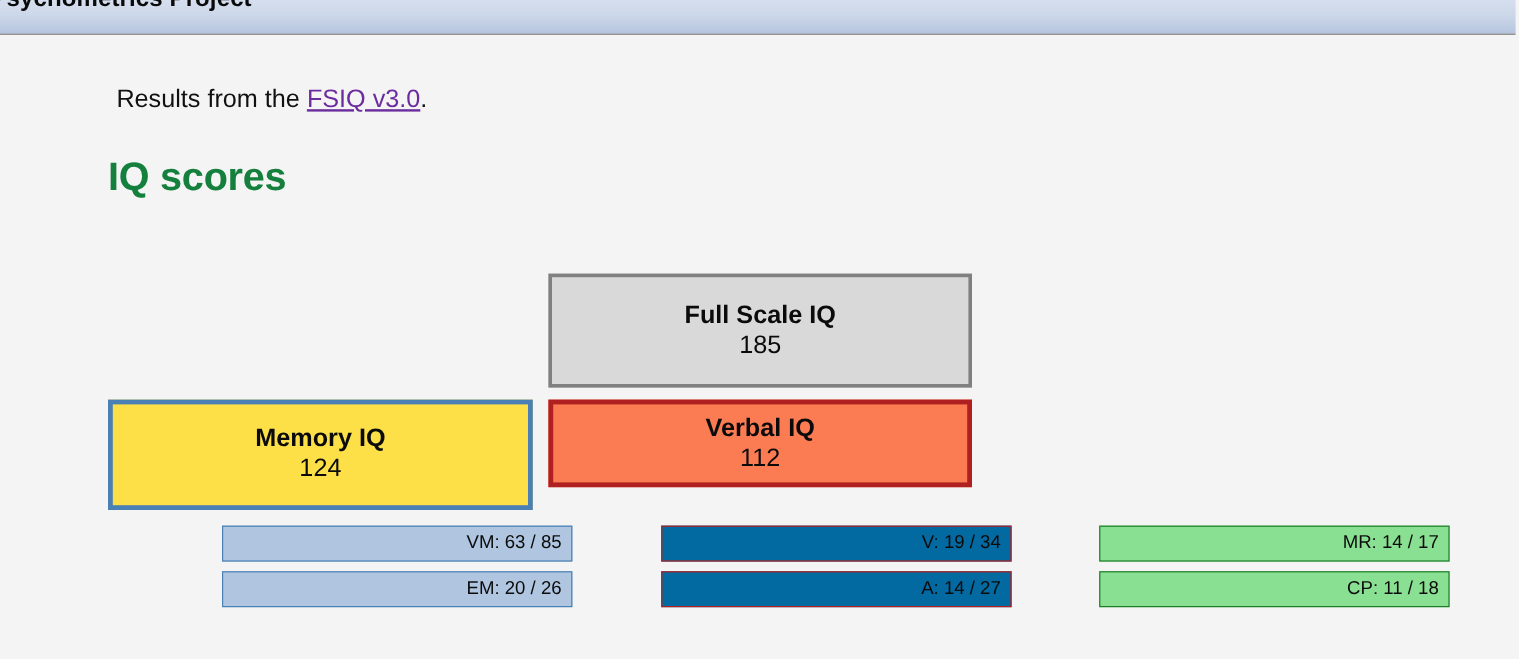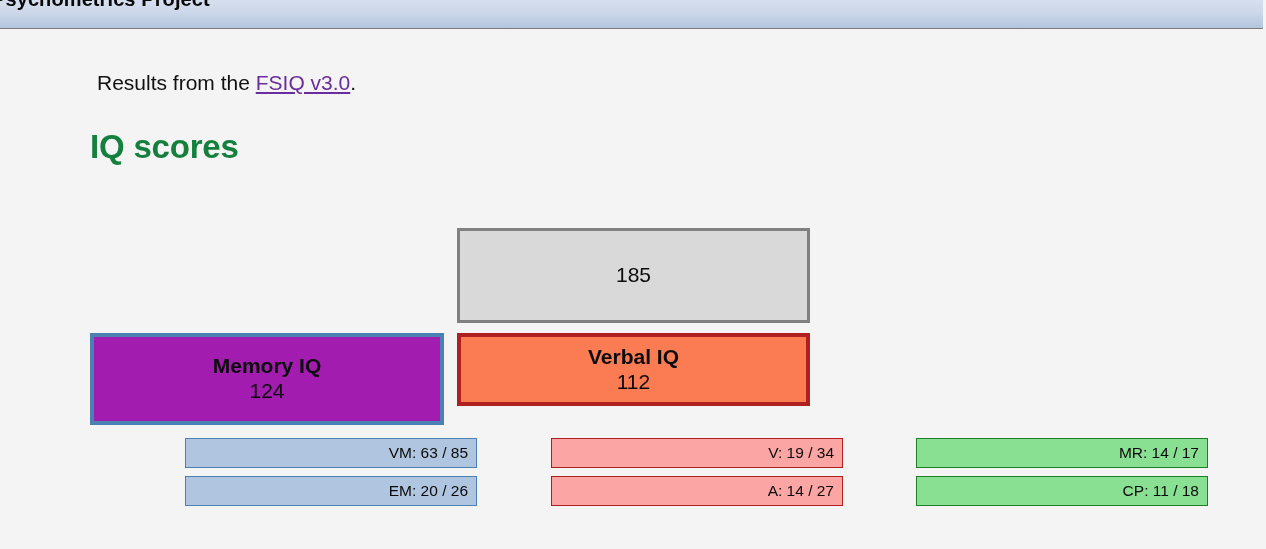--- a/index.html
+++ b/index.html
@@ -100,21 +100,21 @@
 
   #box-fsiq {
     left: 457px; top: 198px;
     width: 353px; height: 95px;
     background: #d9d9d9;
     border: 3px solid #808080;
   }
   #box-memory {
     left: 90px; top: 303px;
     width: 354px; height: 92px;
-    background: #a21caf;
+    background: #fde047;
     border: 4px solid #4a80b4;
   }
   #box-verbal {
     left: 457px; top: 303px;
     width: 353px; height: 73px;
     background: #fb7b52;
     border: 4px solid #b02020;
     justify-content: center;
   }
   #box-spatial {
@@ -130,21 +130,21 @@
     width: 292px;
     height: 30px;
     display: flex;
     align-items: center;
     justify-content: flex-end;
     padding-right: 8px;
     font-size: 15.5px;
     color: #0b0b0b;
   }
   .sub-blue   { background: #b0c6e0; border: 1.5px solid #4a80b4; }
-  .sub-orange { background: #fca5a5; border: 1.5px solid #b02020; padding-left: 44px; }
+  .sub-orange { background: #0369a1; border: 1.5px solid #b02020; padding-left: 44px; }
   .sub-green  { background: #8ae092; border: 1.5px solid #1f7d28; }
 
   #sub-vm { left: 185px; top: 408px; }
   #sub-em { left: 185px; top: 446px; }
   #sub-v  { left: 551px; top: 408px; }
   #sub-a  { left: 551px; top: 446px; }
   #sub-mr { left: 916px; top: 408px; }
   #sub-cp { left: 916px; top: 446px; }
 </style>
 </head>
@@ -154,20 +154,21 @@
   <div id="window-title">Psychometrics Project</div>
 </div>
 
 <div id="page">
 
   <div id="intro-line"><span>Results from the </span><a id="intro-link" href="#">FSIQ v3.0</a><span>.</span></div>
 
   <h2 id="heading-iq-scores">IQ scores</h2>
 
   <div class="score-box" id="box-fsiq">
+    <div class="score-label">Full Scale IQ</div>
     <div class="score-value">185</div>
   </div>
 
   <div class="score-box" id="box-memory">
     <div class="score-label">Memory IQ</div>
     <div class="score-value">124</div>
   </div>
 
   <div class="score-box" id="box-verbal">
     <div class="score-label">Verbal IQ</div>

